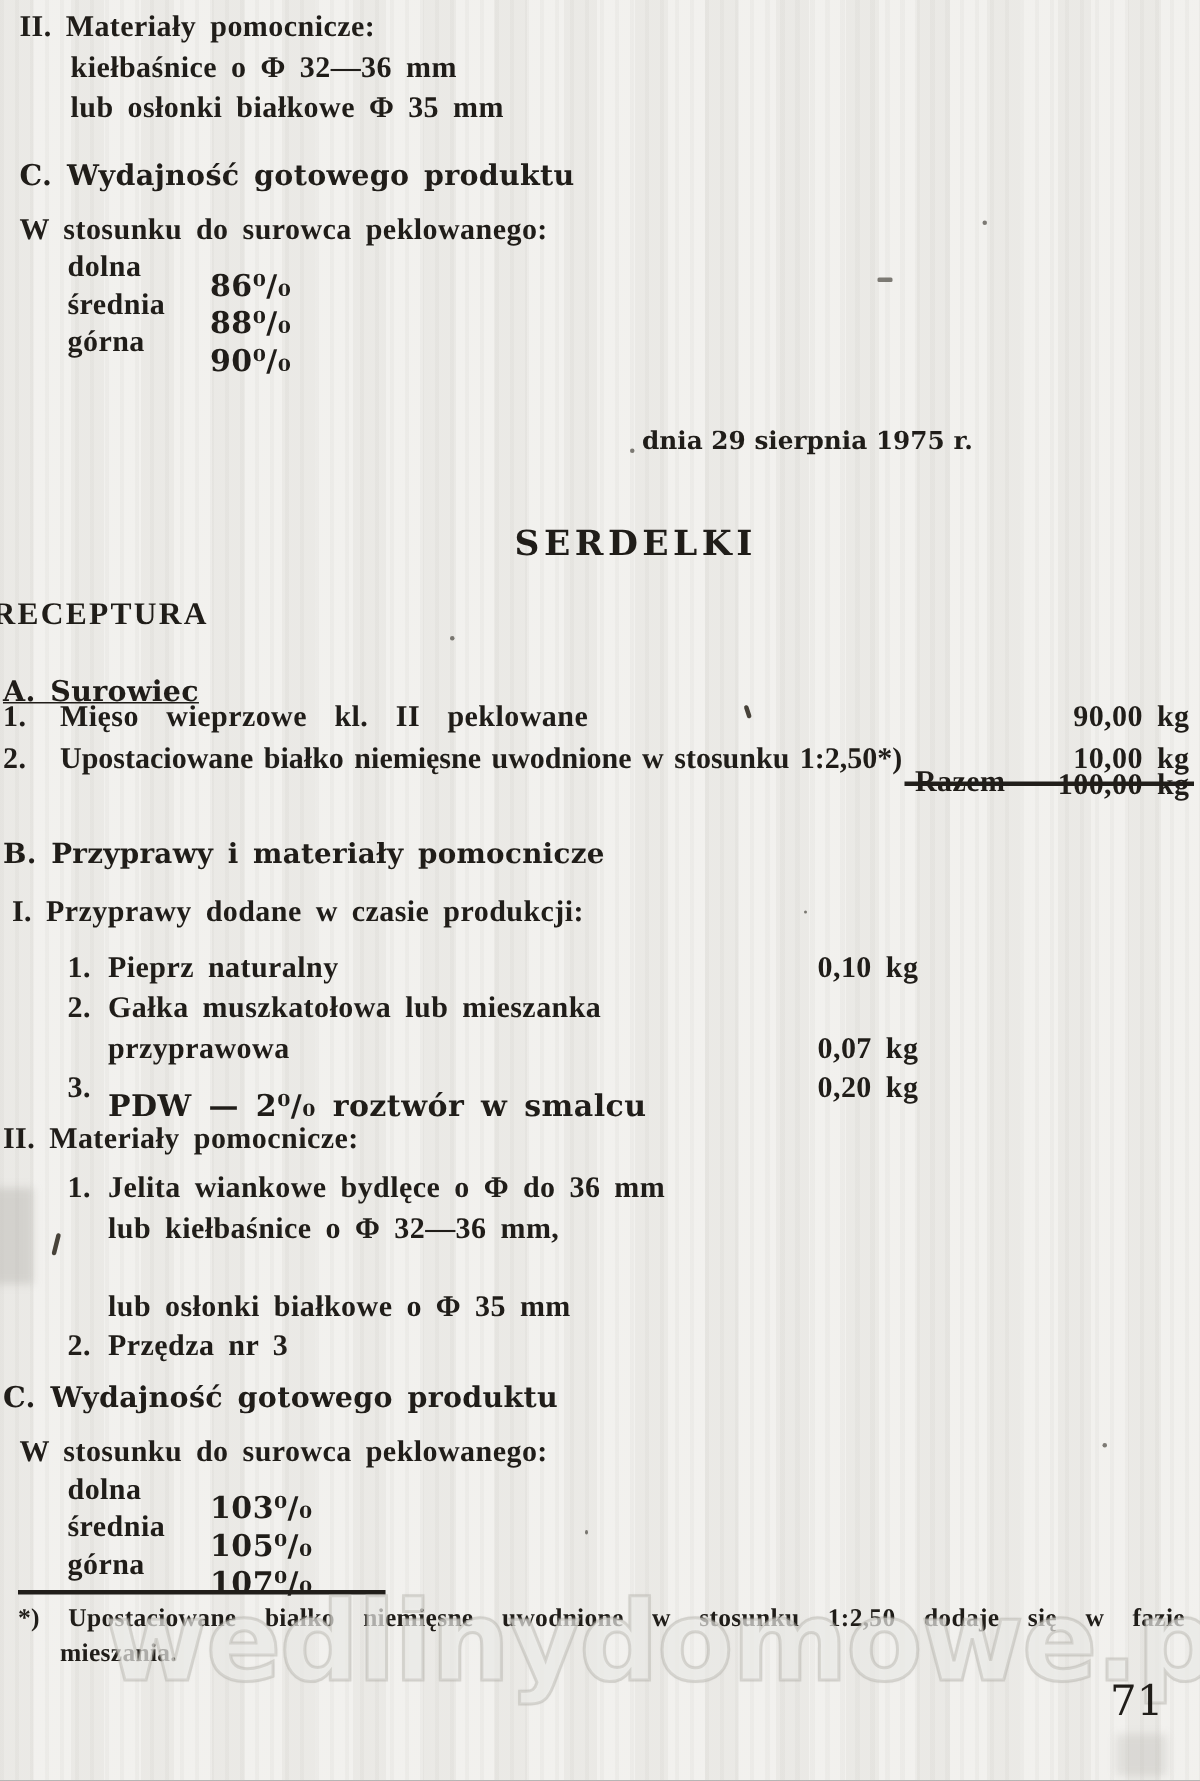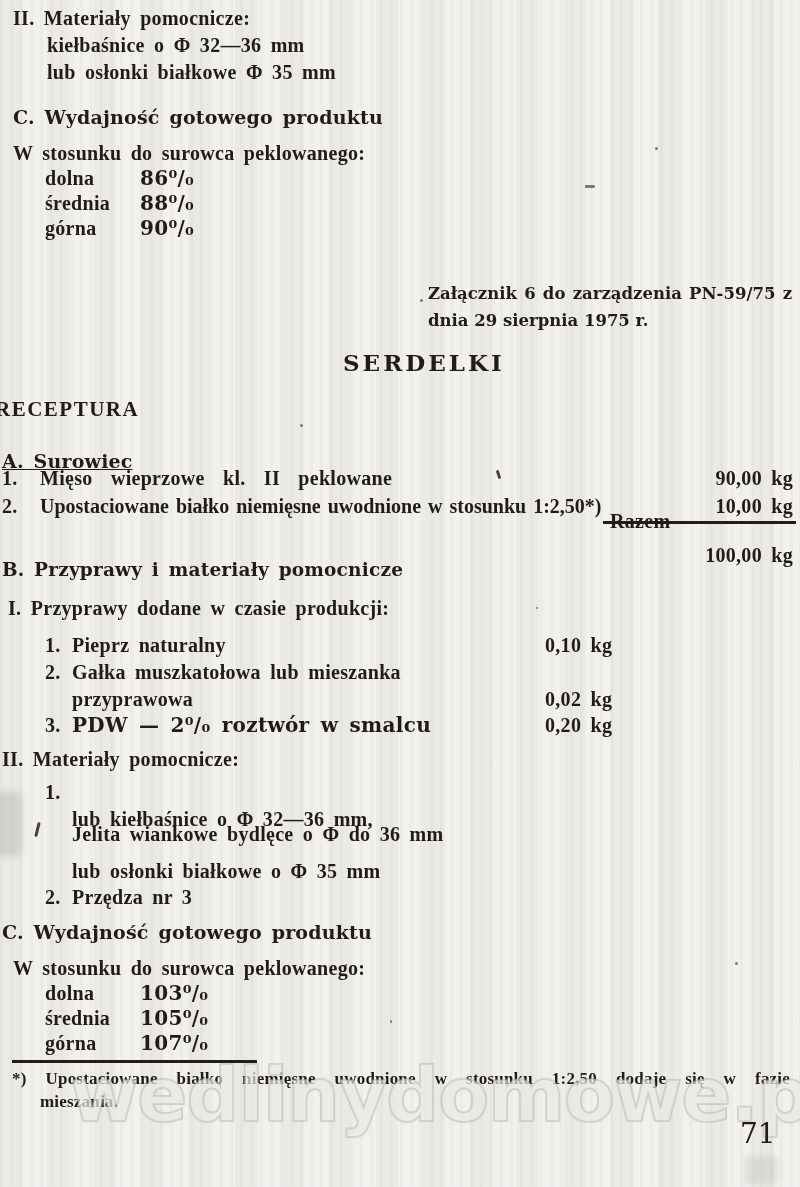--- a/index.html
+++ b/index.html
@@ -11,21 +11,21 @@
   .page::before{
     content:"";position:absolute;inset:0;pointer-events:none;
     background:
       repeating-linear-gradient(90deg, rgba(160,158,150,0.07) 0 3px, rgba(255,255,255,0) 3px 10px),
       repeating-linear-gradient(90deg, rgba(205,203,197,0.18) 0 22px, rgba(255,255,255,0.05) 22px 47px);
   }
   .abs{position:absolute;white-space:nowrap;line-height:1.25;}
   .body{font-weight:700;font-size:20px;letter-spacing:0.3px;word-spacing:4px;}
   .wide{word-spacing:13px;}
   .tight{word-spacing:2px;letter-spacing:0;}
-  .dj{font-family:"DejaVu Serif",serif;}
+  .dj{font-family:"DejaVu Serif",serif;margin-top:12px;}
   .bh{font-family:"DejaVu Serif",serif;font-weight:700;font-size:19px;letter-spacing:0.2px;word-spacing:3px;}
   .bh2{font-size:18.5px;}
   .annex{font-family:"DejaVu Serif",serif;font-weight:700;font-size:16.5px;width:364px;line-height:27px;}
   .jline{display:block;text-align:justify;text-align-last:justify;white-space:normal;}
   .title-line{font-family:"DejaVu Serif",serif;font-weight:700;font-size:23px;letter-spacing:3px;}
   .caps{font-weight:700;font-size:21px;letter-spacing:1.5px;}
   .rule{position:absolute;background:#211e1a;}
   .fn{font-weight:700;font-size:17px;letter-spacing:0.2px;}
   .fnj{width:778px;text-align:justify;text-align-last:justify;white-space:normal;}
   .pagenum{font-family:"DejaVu Serif",serif;font-weight:400;font-size:28px;}
@@ -52,62 +52,61 @@
   <div class="abs bh" style="left:13px;top:106px;">C. Wydajność gotowego produktu</div>
   <div class="abs body" style="left:13px;top:141px;">W stosunku do surowca peklowanego:</div>
   <div class="abs body" style="left:45px;top:166px;">dolna</div>
   <div class="abs body dj" style="left:140px;top:166px;">86⁰/₀</div>
   <div class="abs body" style="left:45px;top:191px;">średnia</div>
   <div class="abs body dj" style="left:140px;top:191px;">88⁰/₀</div>
   <div class="abs body" style="left:45px;top:216px;">górna</div>
   <div class="abs body dj" style="left:140px;top:216px;">90⁰/₀</div>
 
   <div class="abs annex" style="left:428px;top:280px;">
-    <span class="jline">Załącznik 6 do zarządzenia PN-59/75 z</span>
     <span>dnia 29 sierpnia 1975 r.</span>
   </div>
 
   <div class="abs title-line" style="left:343px;top:349px;">SERDELKI</div>
 
   <div class="abs caps" style="left:-5px;top:396px;">RECEPTURA</div>
 
   <div class="abs bh" style="left:2px;top:450px;text-decoration:underline;">A. Surowiec</div>
 
   <div class="abs body" style="left:2px;top:466px;">1.</div>
   <div class="abs body wide" style="left:40px;top:466px;">Mięso wieprzowe kl. II peklowane</div>
   <div class="abs body" style="right:7px;top:466px;">90,00 kg</div>
 
   <div class="abs body" style="left:2px;top:494px;">2.</div>
   <div class="abs body tight" style="left:40px;top:494px;">Upostaciowane białko niemięsne uwodnione w stosunku 1:2,50*)</div>
   <div class="abs body" style="right:7px;top:494px;">10,00 kg</div>
 
   <div class="rule" style="left:603px;top:521px;width:193px;height:3px;"></div>
   <div class="abs body wide" style="left:610px;top:509px;">Razem</div>
-  <div class="abs body" style="right:7px;top:543px;">100,00 kg</div>
+  <div class="abs body" style="right:7px;top:511px;">100,00 kg</div>
 
   <div class="abs bh bh2" style="left:2px;top:558px;">B. Przyprawy i materiały pomocnicze</div>
   <div class="abs body" style="left:8px;top:596px;">I. Przyprawy dodane w czasie produkcji:</div>
 
   <div class="abs body" style="left:45px;top:633px;">1.</div>
   <div class="abs body" style="left:72px;top:633px;">Pieprz naturalny</div>
   <div class="abs body" style="left:545px;top:633px;">0,10 kg</div>
 
   <div class="abs body" style="left:45px;top:660px;">2.</div>
   <div class="abs body" style="left:72px;top:660px;">Gałka muszkatołowa lub mieszanka</div>
   <div class="abs body" style="left:72px;top:687px;">przyprawowa</div>
-  <div class="abs body" style="left:545px;top:687px;">0,02 kg</div>
+  <div class="abs body" style="left:545px;top:687px;">0,07 kg</div>
 
   <div class="abs body" style="left:45px;top:713px;">3.</div>
   <div class="abs body dj" style="left:72px;top:713px;">PDW — 2⁰/₀ roztwór w smalcu</div>
   <div class="abs body" style="left:545px;top:713px;">0,20 kg</div>
 
   <div class="abs body" style="left:2px;top:747px;">II. Materiały pomocnicze:</div>
 
   <div class="abs body" style="left:45px;top:780px;">1.</div>
-  <div class="abs body" style="left:72px;top:780px;margin-top:42px;">Jelita wiankowe bydlęce o Φ do 36 mm</div>
+  <div class="abs body" style="left:72px;top:780px;">Jelita wiankowe bydlęce o Φ do 36 mm</div>
   <div class="abs body" style="left:72px;top:807px;">lub kiełbaśnice o Φ 32—36 mm,</div>
   <div class="abs body" style="left:72px;top:859px;">lub osłonki białkowe o Φ 35 mm</div>
   <div class="abs body" style="left:45px;top:885px;">2.</div>
   <div class="abs body" style="left:72px;top:885px;">Przędza nr 3</div>
 
   <div class="abs bh" style="left:2px;top:921px;">C. Wydajność gotowego produktu</div>
   <div class="abs body" style="left:13px;top:956px;">W stosunku do surowca peklowanego:</div>
   <div class="abs body" style="left:45px;top:981px;">dolna</div>
   <div class="abs body dj" style="left:140px;top:981px;">103⁰/₀</div>
   <div class="abs body" style="left:45px;top:1006px;">średnia</div>

